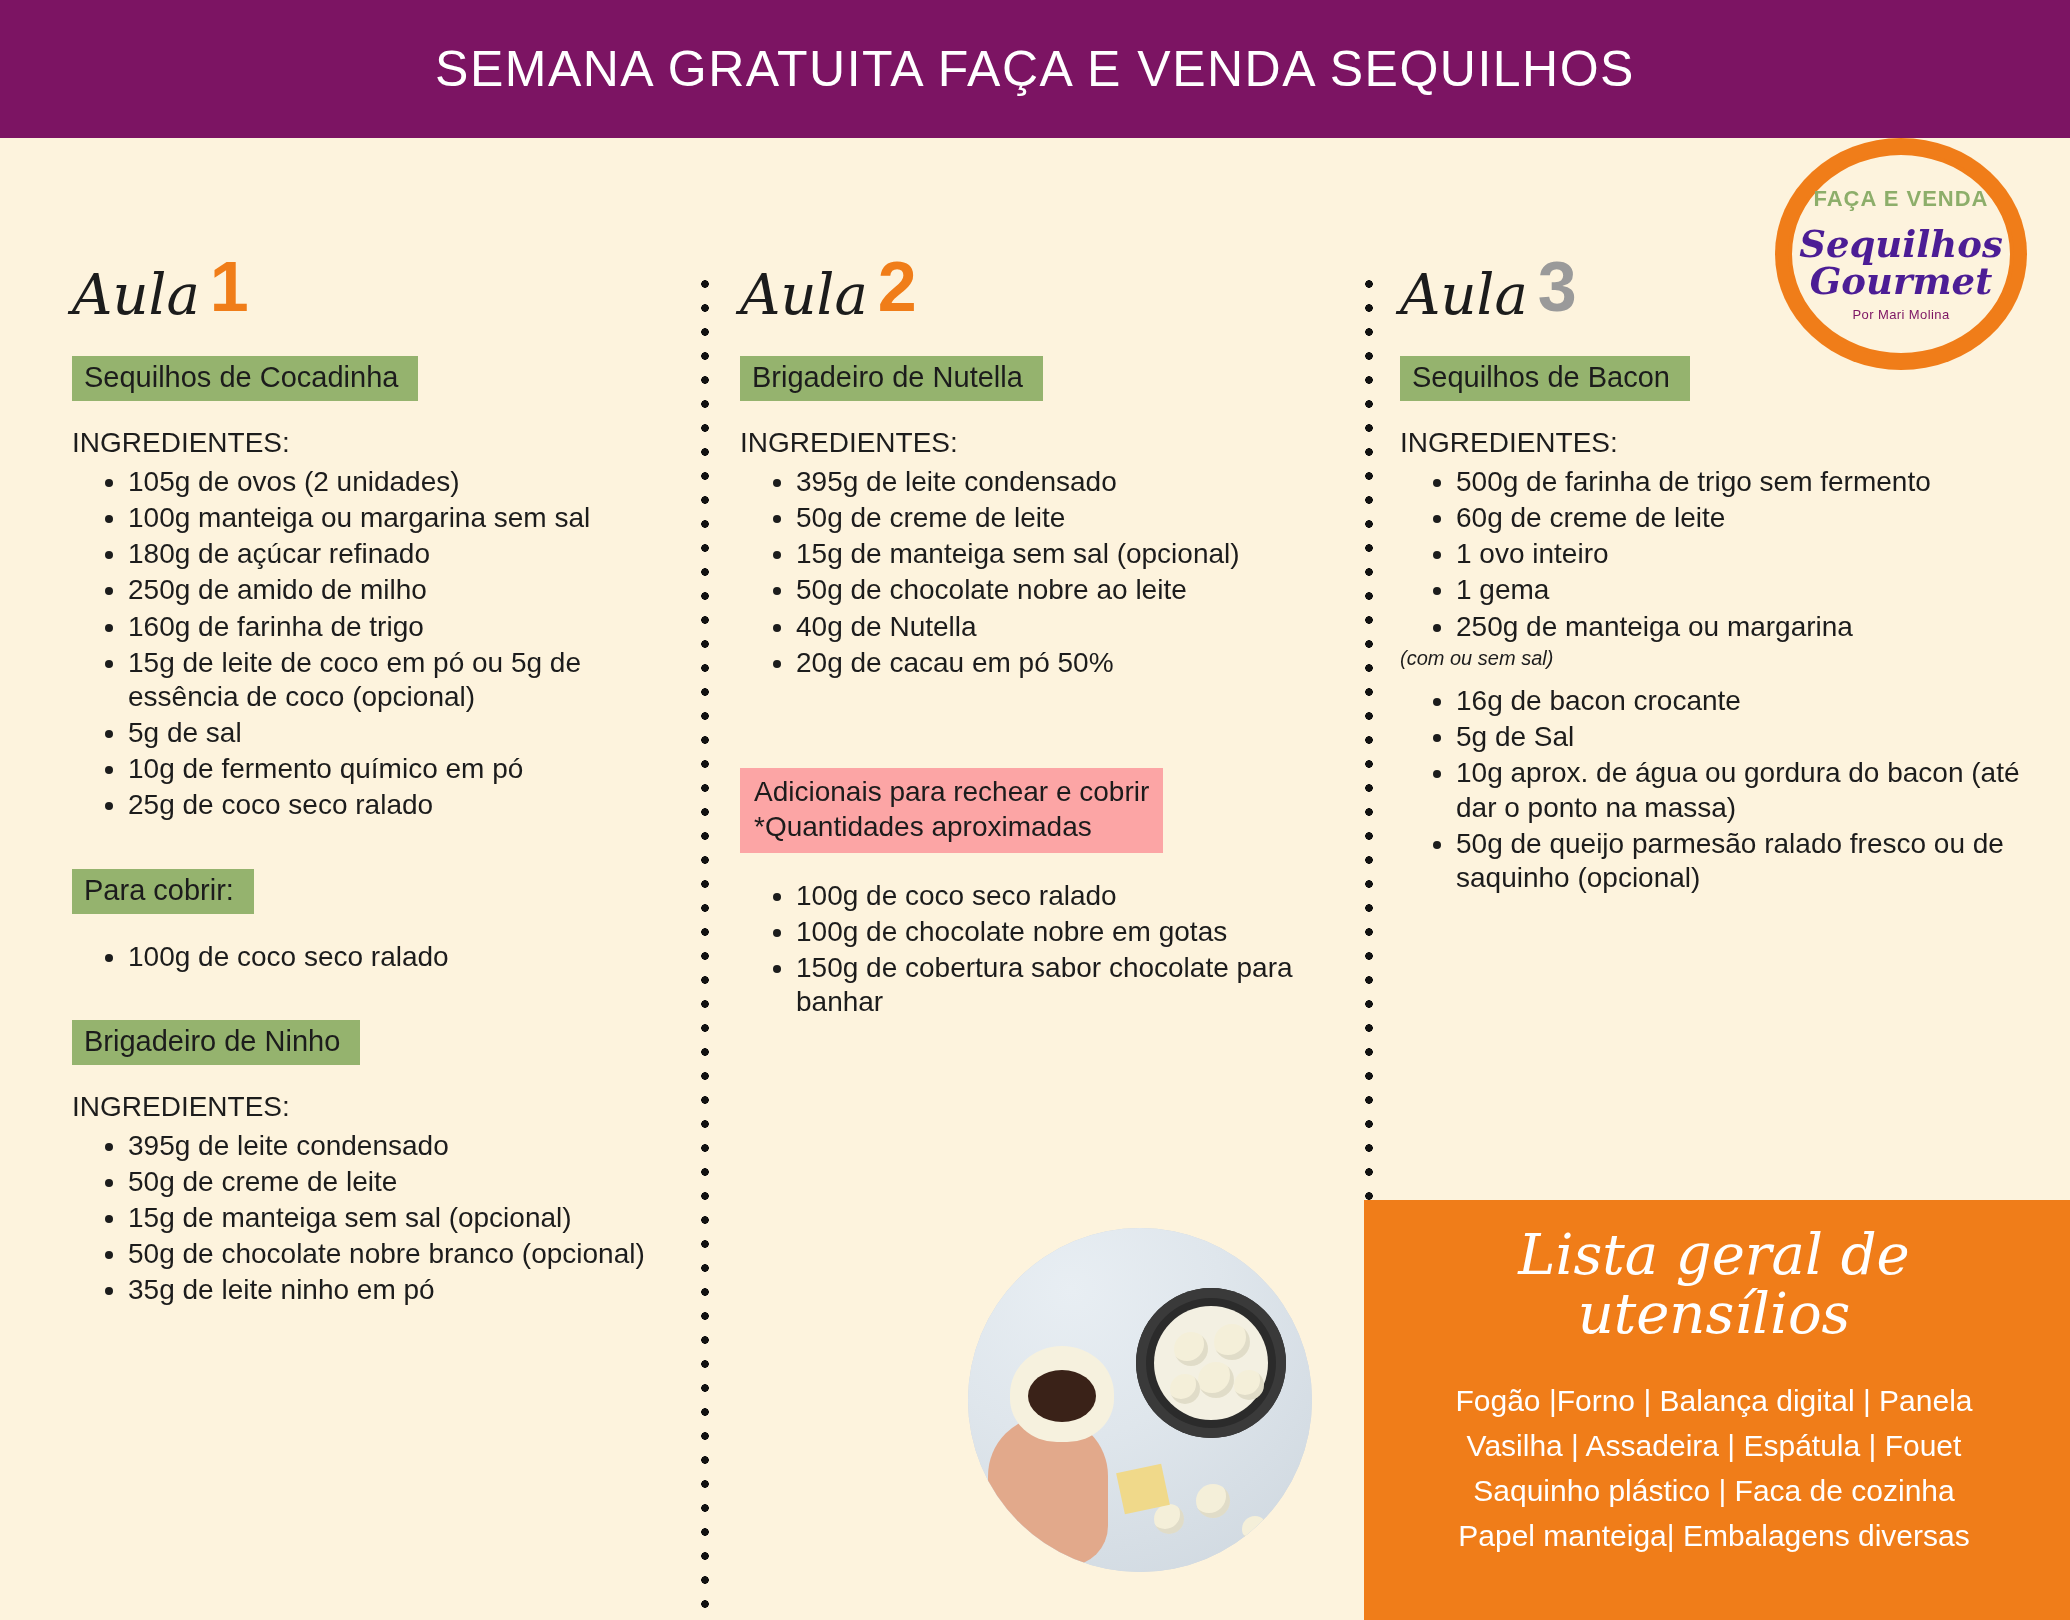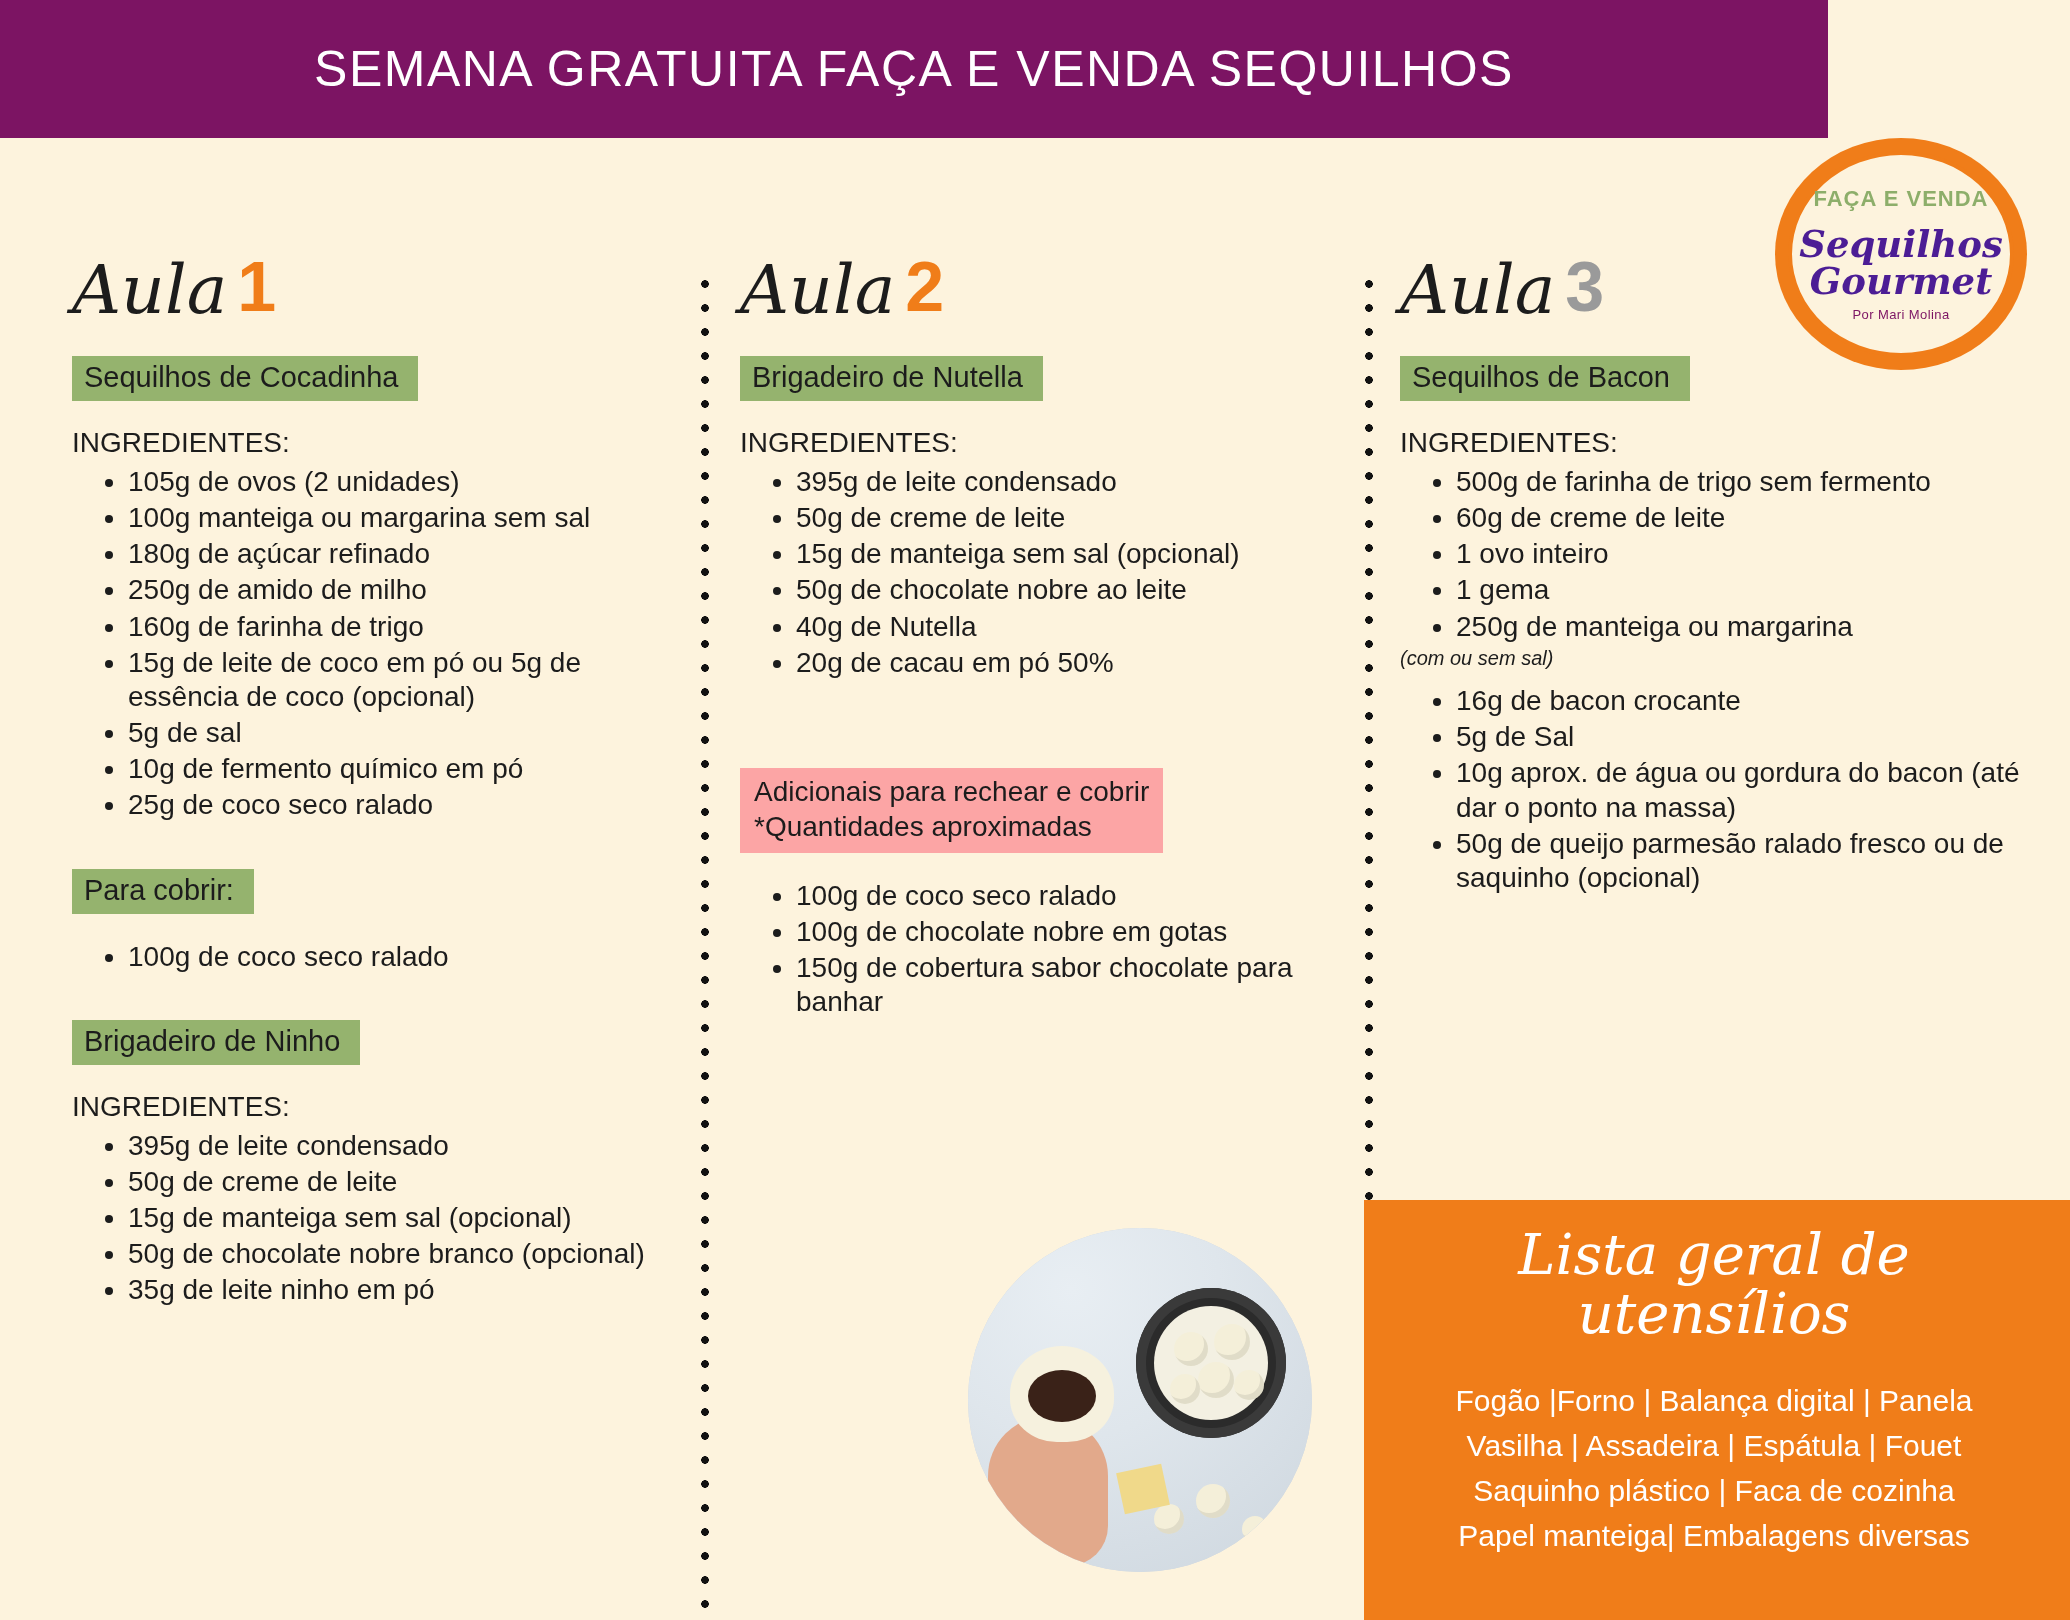--- a/index.html
+++ b/index.html
@@ -13,21 +13,21 @@
     font-family: "Liberation Sans", sans-serif;
     color: #1c1c1c;
     overflow: hidden;
     position: relative;
   }
 
   
   .header-bar {
     position: absolute;
     top: 0; left: 0;
-    width: 1828px;
+    width: 2070px;
     height: 138px;
     background: #7C1463;
     display: flex;
     align-items: center;
     justify-content: center;
   }
   .header-title {
     color: #ffffff;
     font-size: 50px;
     letter-spacing: 1.5px;
@@ -98,21 +98,21 @@
 
   .aula {
     display: flex;
     align-items: flex-end;
     height: 90px;
     margin-bottom: 36px;
   }
   .aula-word {
     font-family: "DejaVu Serif", serif;
     font-style: italic;
-    font-size: 68px;
+    font-size: 56px;
     color: #1c1c1c;
     line-height: 0.9;
   }
   .aula-num {
     font-size: 70px;
     font-weight: bold;
     margin-left: 10px;
     line-height: 0.95;
   }
   .num1 { color: #F07D19; }

